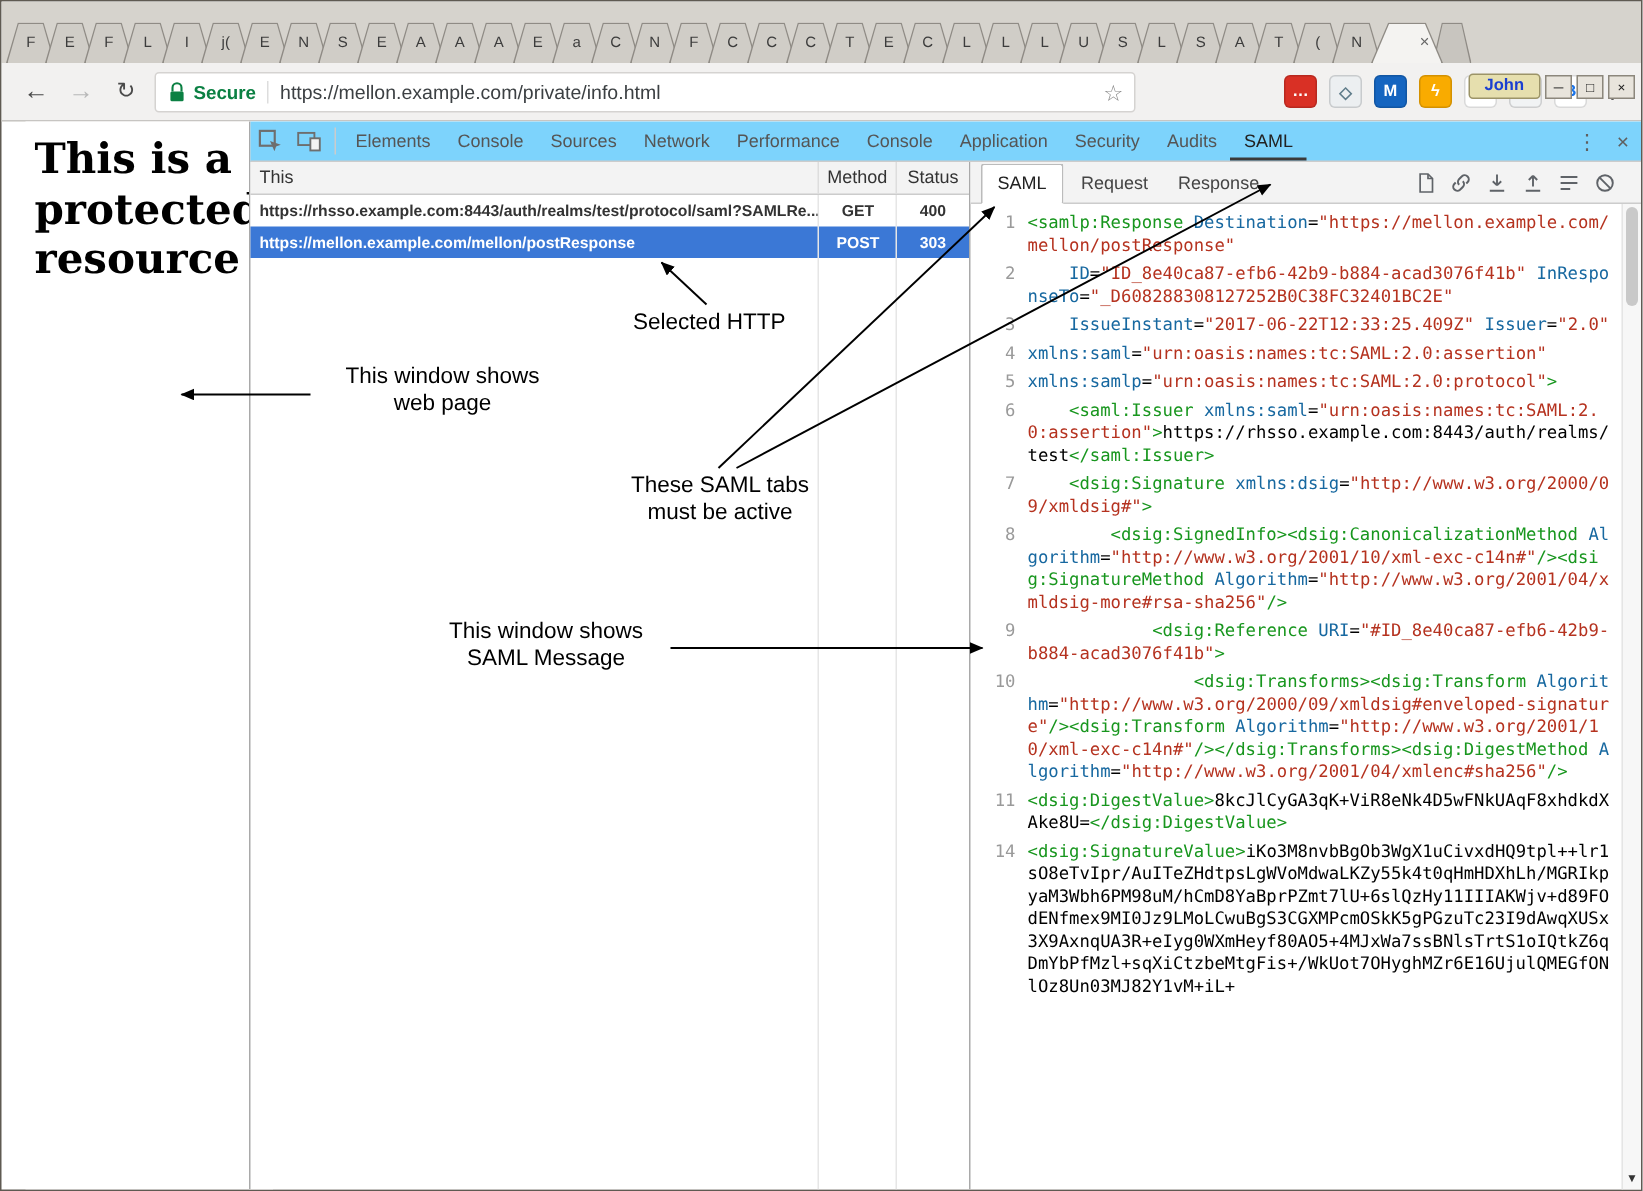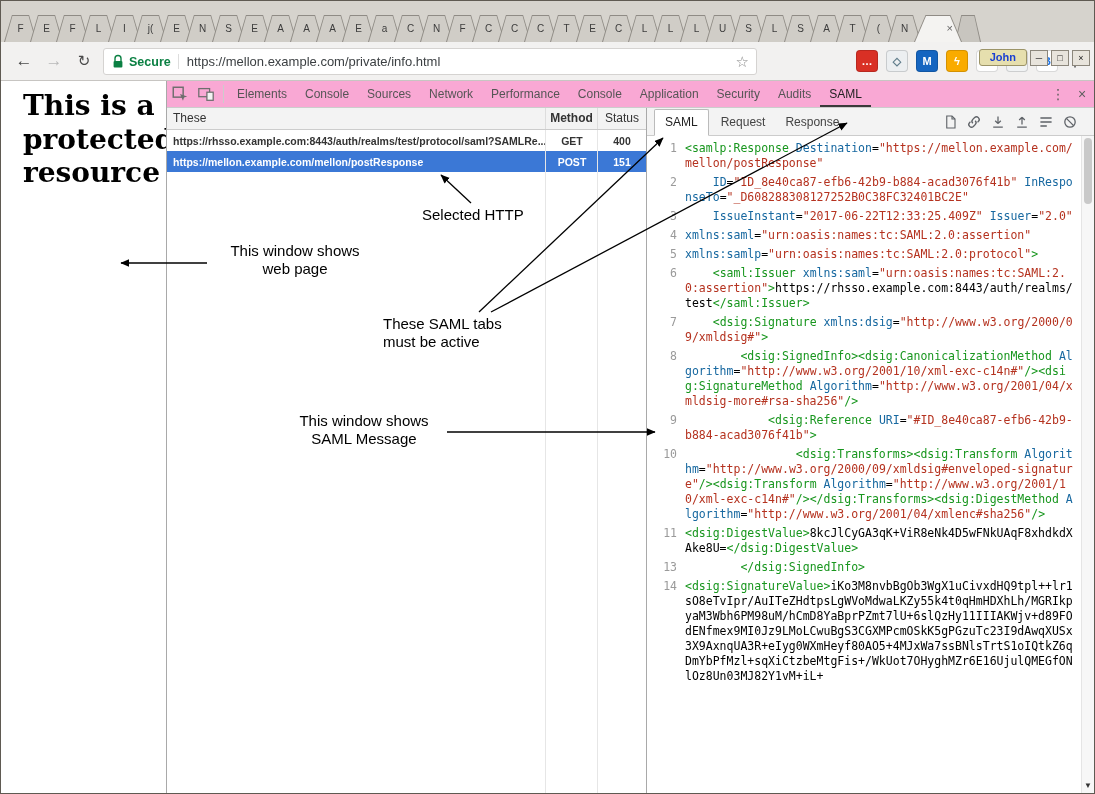--- a/index.html
+++ b/index.html
@@ -48,35 +48,35 @@
         text-align:center;line-height:22px;}
 
   
   .webpage{position:absolute;left:0;top:80px;width:165px;bottom:0;background:#fff;margin-left:16px;}
   .webpage .heading{font-family:"DejaVu Serif","Liberation Serif",serif;font-size:28px;
                     line-height:1.2;margin:8px 6px;font-weight:bold;color:#000;}
 
   
   .devtools{position:absolute;left:165px;top:80px;right:0;bottom:0;border-left:1px solid #a9a9a9;
             background:#fff;box-sizing:border-box;}
-  .dt-toolbar{position:absolute;left:0;top:0;right:0;height:27px;background:#f9a8d4;
+  .dt-toolbar{position:absolute;left:0;top:0;right:0;height:27px;background:#7dd3fc;
               border-bottom:1px solid #ccc;display:flex;align-items:center;box-sizing:border-box;}
   .dt-iconbtn{width:26px;height:26px;display:flex;align-items:center;justify-content:center;color:#6e6e6e;}
   .dt-sep{width:1px;height:18px;background:#ccc;margin:0 4px;}
   .dtab{padding:0 9px;font-size:12px;color:#555;line-height:26px;}
   .dtab.active{color:#222;box-shadow:inset 0 -2px 0 #3a3a3a;}
   .dt-right{margin-left:auto;display:flex;}
   .dt-more,.dt-close{width:24px;text-align:center;font-size:14px;color:#5f5f5f;line-height:26px;}
 
   
   .netlist{position:absolute;left:0;top:27px;bottom:0;width:480px;border-right:1px solid #a9a9a9;box-sizing:border-box;}
   .nl-header{display:flex;height:22px;background:#f3f3f3;border-bottom:1px solid #ccc;
              font-size:12px;color:#333;box-sizing:border-box;}
   .nl-h1{width:379px;padding:3px 6px;box-sizing:border-box;border-right:1px solid #ddd;}
-  .nl-h2{width:52px;text-align:center;padding:3px 0;border-right:1px solid #ddd;box-sizing:border-box;font-weight:bold;}
+  .nl-h2{width:52px;text-align:center;padding:3px 0;border-right:1px solid #ddd;box-sizing:border-box;}
   .nl-h3{flex:1;text-align:center;padding:3px 0;}
   .nl-row{display:flex;height:21px;font-size:10.5px;font-weight:bold;color:#333;align-items:center;background:#fff;}
   .nl-row .c1{width:379px;padding:0 6px;white-space:nowrap;overflow:hidden;box-sizing:border-box;}
   .nl-row .c2{width:52px;text-align:center;}
   .nl-row .c3{flex:1;text-align:center;}
   .nl-row.selected{background:var(--selected_row);color:#fff;}
   .nl-vline{position:absolute;top:22px;bottom:0;width:1px;background:#e6e6e6;}
   .nl-vline.v1{left:378px;} .nl-vline.v2{left:430px;}
 
   
@@ -103,21 +103,21 @@
   
   .vscroll{position:absolute;right:0;top:28px;bottom:0;width:13px;background:#f7f7f7;
            border-left:1px solid #e5e5e5;box-sizing:border-box;}
   .vthumb{position:absolute;left:2px;top:2px;width:8px;height:66px;background:#c9c9c9;border-radius:4px;}
   .vdown{position:absolute;bottom:3px;left:0;width:12px;text-align:center;font-size:8px;color:#333;}
 
   
   .ann{position:absolute;color:#000;font-size:15px;line-height:18px;z-index:50;}
   .ann-selected{left:421px;top:205px;}
   .ann-webpage{left:203px;top:241px;width:182px;text-align:center;}
-  .ann-samltabs{left:382px;top:314px;width:168px;}
+  .ann-samltabs{left:395px;top:314px;width:168px;text-align:center;}
   .ann-samlmsg{left:281px;top:411px;width:164px;text-align:center;}
   svg.overlay{position:absolute;left:0;top:0;width:1095px;height:794px;z-index:49;pointer-events:none;}
   svg.overlay line{stroke:#000;stroke-width:1.3;}
 </style>
 </head>
 <body>
 
 <div class="screen">
 
   <div class="tabstrip">
@@ -299,34 +299,34 @@
           <span class="dtab active">SAML</span>
         </span>
       <span class="dt-right">
         <span class="dt-more">⋮</span>
         <span class="dt-close">×</span>
       </span>
     </div>
 
     <div class="netlist">
       <div class="nl-header">
-        <span class="nl-h1">These</span>
+        <span class="nl-h1">This</span>
         <span class="nl-h2">Method</span>
         <span class="nl-h3">Status</span>
       </div>
       <div>
           <div class="nl-row">
             <span class="c1">https://rhsso.example.com:8443/auth/realms/test/protocol/saml?SAMLRe...</span>
             <span class="c2">GET</span>
             <span class="c3">400</span>
           </div>
           <div class="nl-row selected">
             <span class="c1">https://mellon.example.com/mellon/postResponse</span>
             <span class="c2">POST</span>
-            <span class="c3">151</span>
+            <span class="c3">303</span>
           </div>
         </div>
       <div class="nl-vline v1"></div>
       <div class="nl-vline v2"></div>
     </div>
 
     <div class="detail">
       <div class="detail-tabs">
         <span style="display:flex;align-items:flex-end;">
             <span class="sub-tab active">SAML</span>
@@ -394,24 +394,20 @@
             <span class="xnum">9</span>
             <span class="xcode">            <span class="xt">&lt;dsig:Reference</span> <span class="xa">URI</span>=<span class="xv">"#ID_8e40ca87-efb6-42b9-b884-acad3076f41b"</span><span class="xt">&gt;</span></span>
           </div>
           <div class="xrow">
             <span class="xnum">10</span>
             <span class="xcode">                <span class="xt">&lt;dsig:Transforms</span><span class="xt">&gt;</span><span class="xt">&lt;dsig:Transform</span> <span class="xa">Algorithm</span>=<span class="xv">"http://www.w3.org/2000/09/xmldsig#enveloped-signature"</span><span class="xt">/&gt;</span><span class="xt">&lt;dsig:Transform</span> <span class="xa">Algorithm</span>=<span class="xv">"http://www.w3.org/2001/10/xml-exc-c14n#"</span><span class="xt">/&gt;</span><span class="xt">&lt;/dsig:Transforms</span><span class="xt">&gt;</span><span class="xt">&lt;dsig:DigestMethod</span> <span class="xa">Algorithm</span>=<span class="xv">"http://www.w3.org/2001/04/xmlenc#sha256"</span><span class="xt">/&gt;</span></span>
           </div>
           <div class="xrow">
             <span class="xnum">11</span>
             <span class="xcode"><span class="xt">&lt;dsig:DigestValue</span><span class="xt">&gt;</span>8kcJlCyGA3qK+ViR8eNk4D5wFNkUAqF8xhdkdXAke8U=<span class="xt">&lt;/dsig:DigestValue</span><span class="xt">&gt;</span></span>
-          </div>
-          <div class="xrow">
-            <span class="xnum">13</span>
-            <span class="xcode">        <span class="xt">&lt;/dsig:SignedInfo</span><span class="xt">&gt;</span></span>
           </div>
           <div class="xrow">
             <span class="xnum">14</span>
             <span class="xcode"><span class="xt">&lt;dsig:SignatureValue</span><span class="xt">&gt;</span>iKo3M8nvbBgOb3WgX1uCivxdHQ9tpl++lr1sO8eTvIpr/AuITeZHdtpsLgWVoMdwaLKZy55k4t0qHmHDXhLh/MGRIkpyaM3Wbh6PM98uM/hCmD8YaBprPZmt7lU+6slQzHy11IIIAKWjv+d89FOdENfmex9MI0Jz9LMoLCwuBgS3CGXMPcmOSkK5gPGzuTc23I9dAwqXUSx3X9AxnqUA3R+eIyg0WXmHeyf80AO5+4MJxWa7ssBNlsTrtS1oIQtkZ6qDmYbPfMzl+sqXiCtzbeMtgFis+/WkUot7OHyghMZr6E16UjulQMEGfONlOz8Un03MJ82Y1vM+iL+</span>
           </div>
         </div>
       <div class="vscroll">
         <div class="vthumb"></div>
         <div class="vdown">▼</div>
       </div>

